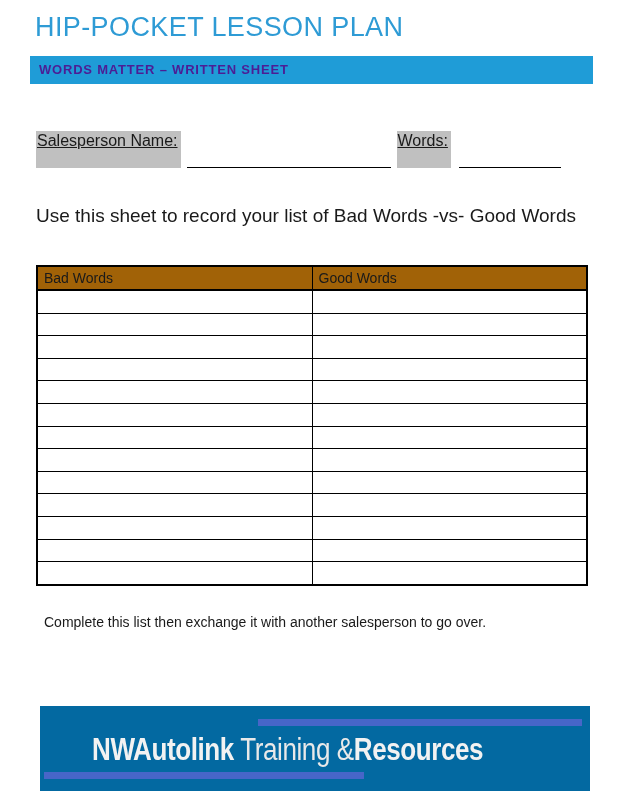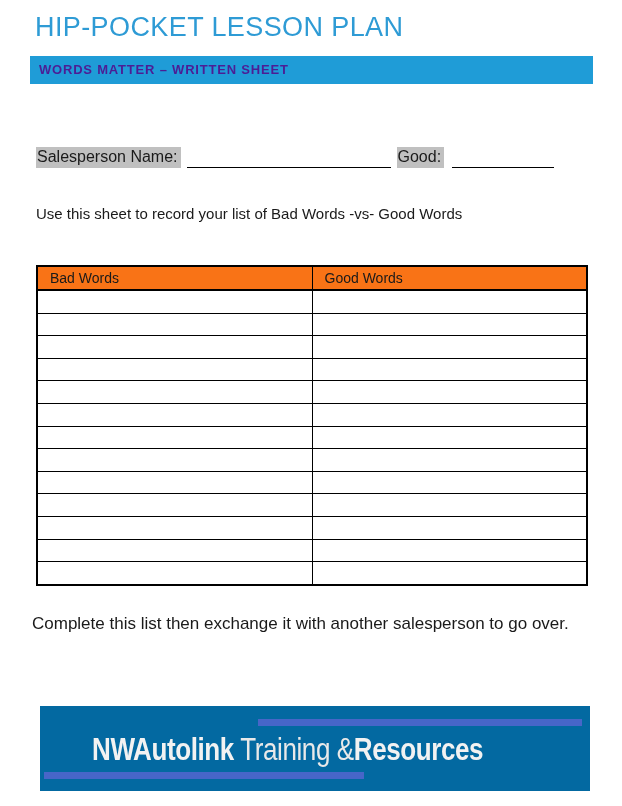--- a/index.html
+++ b/index.html
@@ -15,42 +15,42 @@
   .banner {
     position:absolute; left:30px; top:56px; width:563px; height:28px;
     background:#1F9CD7; color:#4c1d95; box-sizing:border-box;
     font-size:13px; font-weight:700; letter-spacing:0.8px;
     line-height:28px; padding-left:9px; white-space:nowrap;
   }
   .field-row {
     position:absolute; left:36px; top:144px; height:24px;
     display:flex; align-items:flex-end; font-size:16px; white-space:nowrap;
   }
-  .hl { background:#C0C0C0; padding:1px 3px 2px 1px; }
+  .hl { background:#C0C0C0; padding:1px 3px 18px 1px;text-decoration:underline; }
   .fill-line {
     display:inline-block; border-bottom:1.6px solid #000;
     height:20px; vertical-align:bottom;
   }
   .name-line { width:204px; margin-left:6px; }
   .date-label { margin-left:6px; }
   .date-line { width:102px; margin-left:8px; }
-  .intro { position:absolute; left:36px; top:205px; font-size:15px; white-space:nowrap; }
+  .intro { position:absolute; left:36px; top:205px; font-size:19px; white-space:nowrap; }
   .words-table {
     position:absolute; left:36px; top:265px; width:552px;
     border-collapse:collapse; border:2px solid #000; table-layout:fixed;
   }
   .words-table th {
-    background:#f97316; font-weight:400; text-align:left; font-size:14px;
+    background:#a16207; font-weight:400; text-align:left; font-size:14px;
     border:1px solid #000; border-bottom:2px solid #000;
-    height:20px; padding:1px 12px;
+    height:20px; padding:1px 6px;
   }
   .words-table td {
     border:1px solid #000; height:21.6px; padding:0 6px; font-size:14px;
   }
-  .closing { position:absolute; left:32px; top:614px; font-size:17px; white-space:nowrap; }
+  .closing { position:absolute; left:44px; top:614px; font-size:14px; white-space:nowrap; }
   .footer-logo {
     position:absolute; left:40px; top:706px; width:550px; height:85px;
     background:#0369a1;
   }
   .bar { position:absolute; background:#4766C8; height:7px; }
   .bar-top { left:218px; top:13px; width:324px; }
   .bar-bottom { left:4px; top:66px; width:320px; }
   .logo-text {
     position:absolute; left:52px; top:27px; font-size:31px; line-height:34px;
     color:#F2F2F2; white-space:nowrap; letter-spacing:-0.5px;
@@ -66,21 +66,21 @@
 
   <div class="doc-title">HIP-POCKET LESSON PLAN</div>
 
   <div class="banner">
     <span>WORDS MATTER – WRITTEN SHEET</span>
   </div>
 
   <div class="field-row">
     <span class="hl">Salesperson Name:</span>
     <span class="fill-line name-line"></span>
-    <span class="hl date-label">Good:</span>
+    <span class="hl date-label">Words:</span>
     <span class="fill-line date-line"></span>
   </div>
 
   <div class="intro">Use this sheet to record your list of Bad Words -vs- Good Words</div>
 
   <table class="words-table">
     <thead>
       <tr>
         <th>Bad Words</th>
         <th>Good Words</th>

